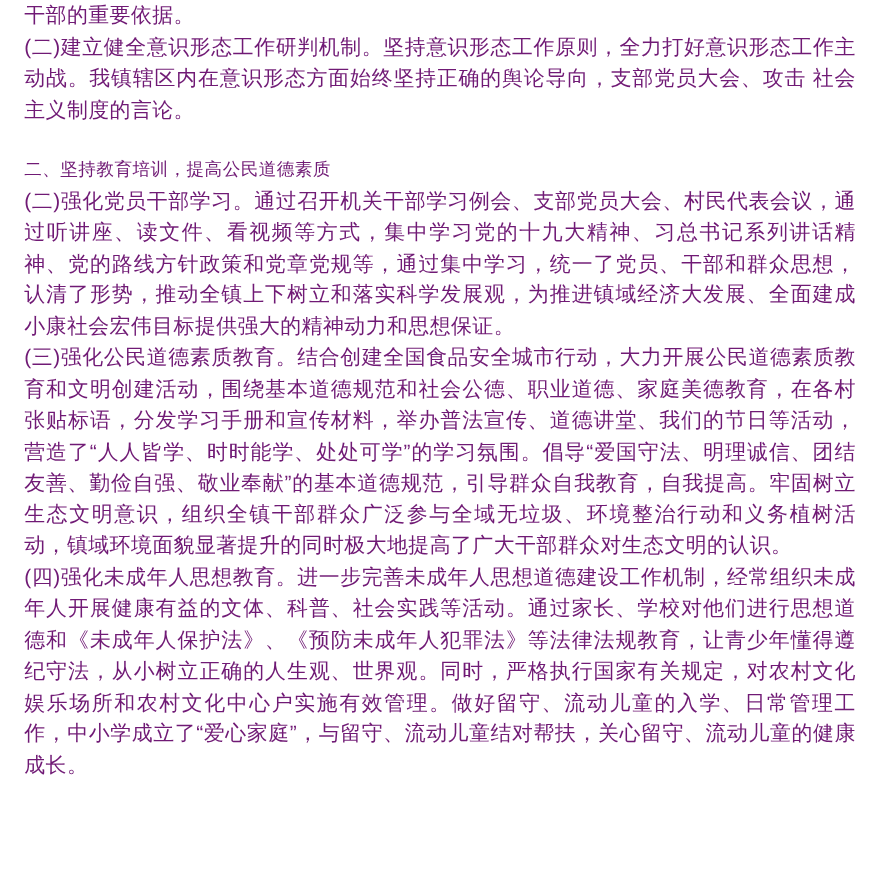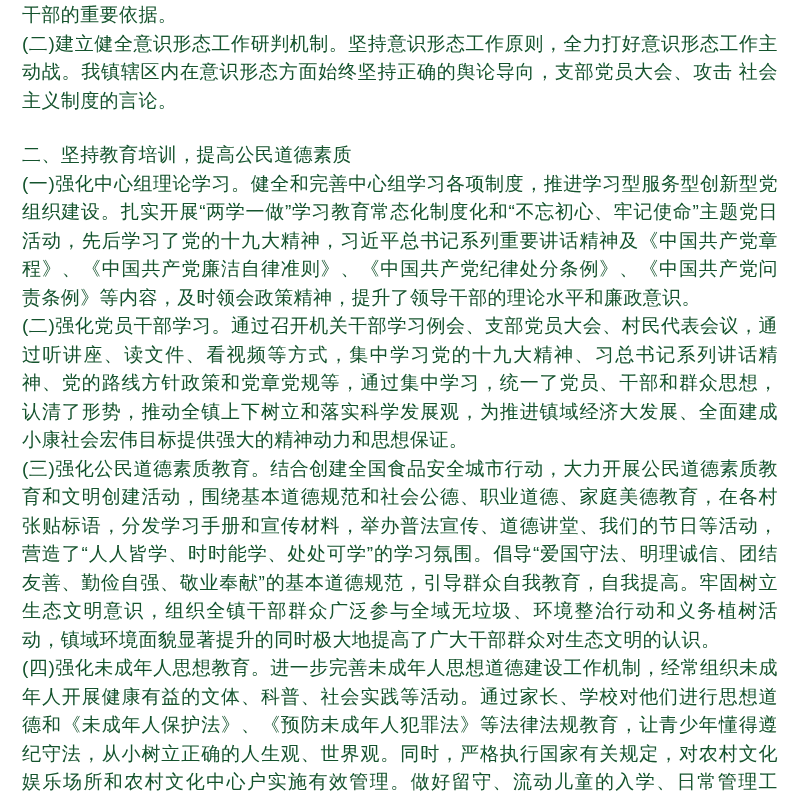--- a/index.html
+++ b/index.html
@@ -12,51 +12,50 @@
     width: 800px;
     height: 800px;
     overflow: hidden;
   }
   .page {
     box-sizing: border-box;
     width: 800px;
     height: 800px;
     padding: 1px 22px 0 22px;
     background: #ffffff;
-    color: #14532d;
+    color: #701a75;
     font-family: "Liberation Sans", "DejaVu Sans", sans-serif;
     font-size: 19px;
     line-height: 28.5px;
     letter-spacing: 0.4px;
     text-align: justify;
     text-justify: inter-ideograph;
     overflow: hidden;
   }
   .page p {
     margin: 0;
     padding: 0;
   }
   .section-heading {
     margin: 26px 0 0 0;
     padding: 0;
-    font-size: 19px;
+    font-size: 16px;
     font-weight: normal;
     line-height: 28.5px;
   }
 </style>
 </head>
 <body>
 
 <div class="page">
   <p>干部的重要依据。</p>
 
   <p>(二)建立健全意识形态工作研判机制。坚持意识形态工作原则，全力打好意识形态工作主动战。我镇辖区内在意识形态方面始终坚持正确的舆论导向，支部党员大会、攻击 社会主义制度的言论。</p>
 
   <h2 class="section-heading">二、坚持教育培训，提高公民道德素质</h2>
 
-  <p>(一)强化中心组理论学习。健全和完善中心组学习各项制度，推进学习型服务型创新型党组织建设。扎实开展“两学一做”学习教育常态化制度化和“不忘初心、牢记使命”主题党日活动，先后学习了党的十九大精神，习近平总书记系列重要讲话精神及《中国共产党章程》、《中国共产党廉洁自律准则》、《中国共产党纪律处分条例》、《中国共产党问责条例》等内容，及时领会政策精神，提升了领导干部的理论水平和廉政意识。</p>
 
   <p>(二)强化党员干部学习。通过召开机关干部学习例会、支部党员大会、村民代表会议，通过听讲座、读文件、看视频等方式，集中学习党的十九大精神、习总书记系列讲话精神、党的路线方针政策和党章党规等，通过集中学习，统一了党员、干部和群众思想，认清了形势，推动全镇上下树立和落实科学发展观，为推进镇域经济大发展、全面建成小康社会宏伟目标提供强大的精神动力和思想保证。</p>
 
   <p>(三)强化公民道德素质教育。结合创建全国食品安全城市行动，大力开展公民道德素质教育和文明创建活动，围绕基本道德规范和社会公德、职业道德、家庭美德教育，在各村张贴标语，分发学习手册和宣传材料，举办普法宣传、道德讲堂、我们的节日等活动，营造了“人人皆学、时时能学、处处可学”的学习氛围。倡导“爱国守法、明理诚信、团结友善、勤俭自强、敬业奉献”的基本道德规范，引导群众自我教育，自我提高。牢固树立生态文明意识，组织全镇干部群众广泛参与全域无垃圾、环境整治行动和义务植树活动，镇域环境面貌显著提升的同时极大地提高了广大干部群众对生态文明的认识。</p>
 
   <p>(四)强化未成年人思想教育。进一步完善未成年人思想道德建设工作机制，经常组织未成年人开展健康有益的文体、科普、社会实践等活动。通过家长、学校对他们进行思想道德和《未成年人保护法》、《预防未成年人犯罪法》等法律法规教育，让青少年懂得遵纪守法，从小树立正确的人生观、世界观。同时，严格执行国家有关规定，对农村文化娱乐场所和农村文化中心户实施有效管理。做好留守、流动儿童的入学、日常管理工作，中小学成立了“爱心家庭”，与留守、流动儿童结对帮扶，关心留守、流动儿童的健康成长。</p>
 </div>
 
 </body></html>

